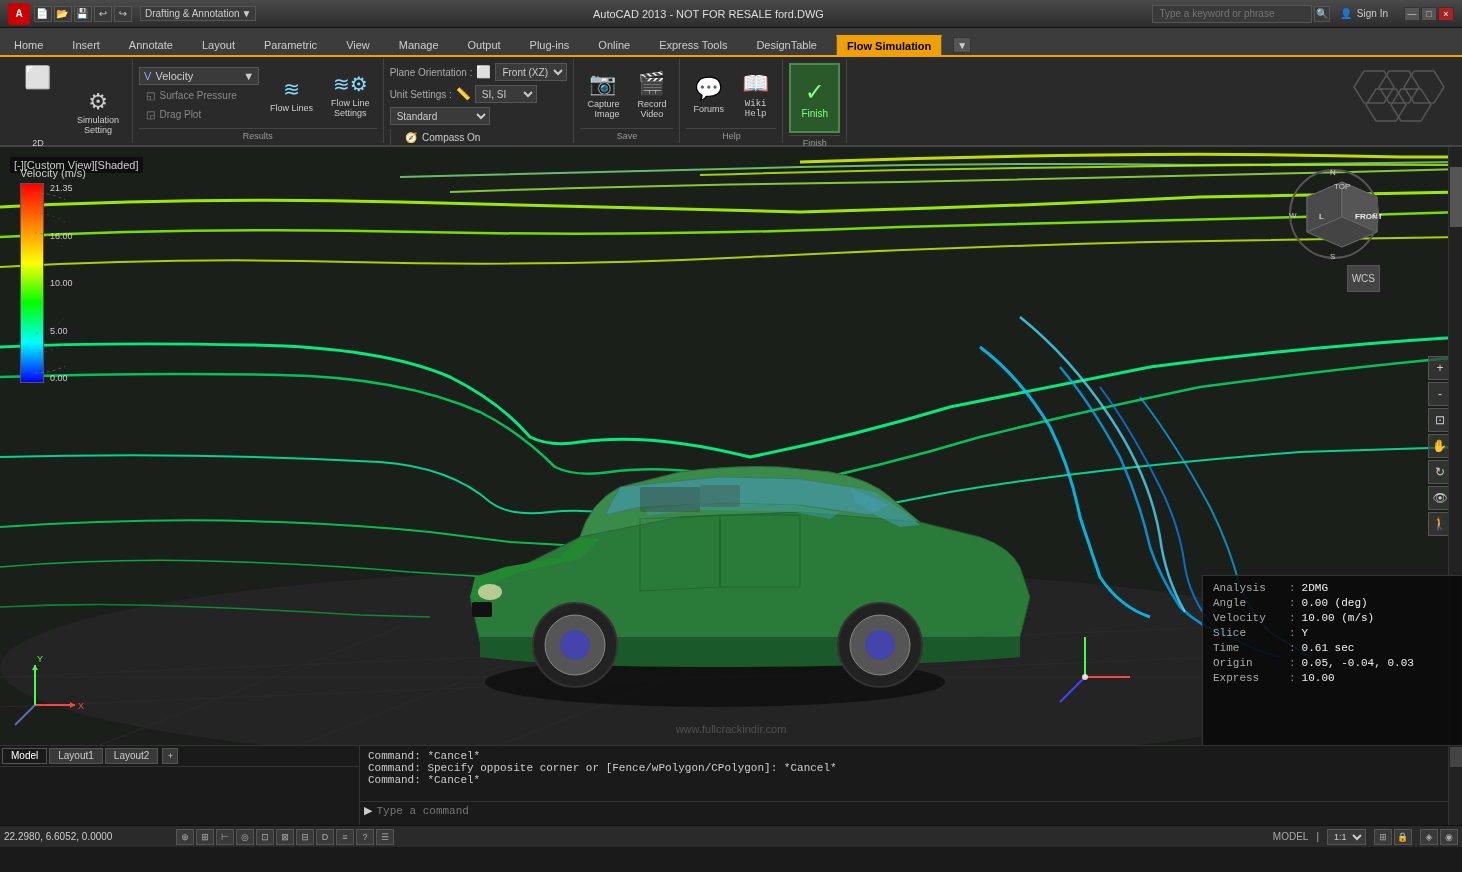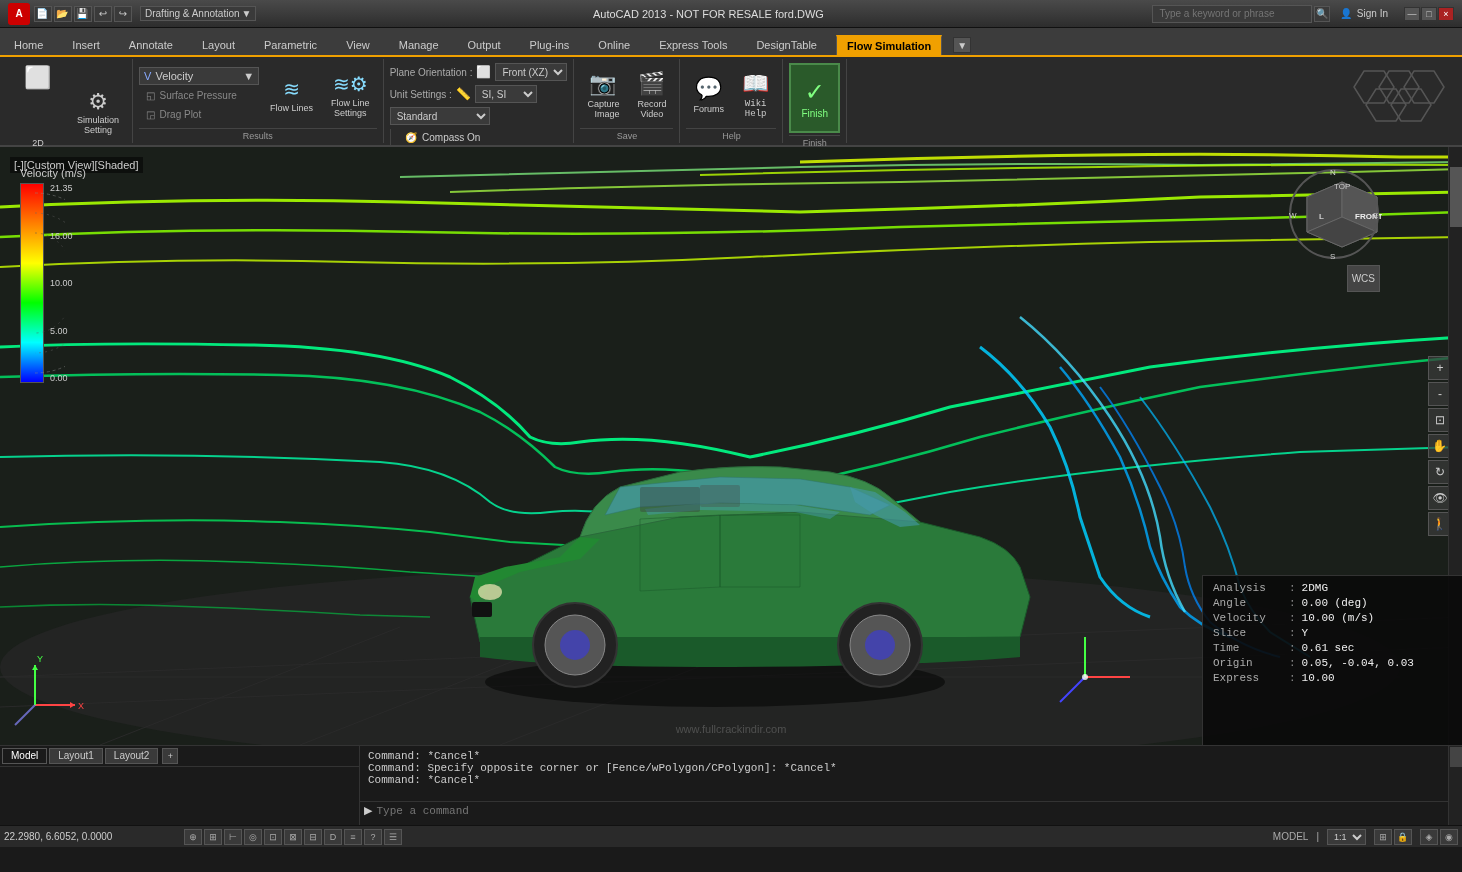--- a/index.html
+++ b/index.html
@@ -285,21 +285,21 @@
     
     #statusbar {
       height: 22px;
       background: #2a2a2a;
       border-top: 1px solid #111;
       display: flex;
       align-items: center;
       padding: 0 4px;
       font-size: 10px;
       color: #aaa;
-      gap: 20px;
+      gap: 12px;
     }
     .status-coord { color: #ccc; min-width: 160px; }
     .status-icon { width: 18px; height: 16px; background: #3a3a3a; border: 1px solid #555; display: flex; align-items: center; justify-content: center; font-size: 9px; cursor: pointer; }
     .status-right { margin-left: auto; display: flex; align-items: center; gap: 8px; }
     .model-tab, .layout-tab { padding: 1px 8px; background: #3a3a3a; border: 1px solid #555; cursor: pointer; color: #ccc; font-size: 10px; }
     .model-tab.active { background: #1a1a1a; color: white; }
 
     
     #viewport-scrollbar {
       position: absolute;

